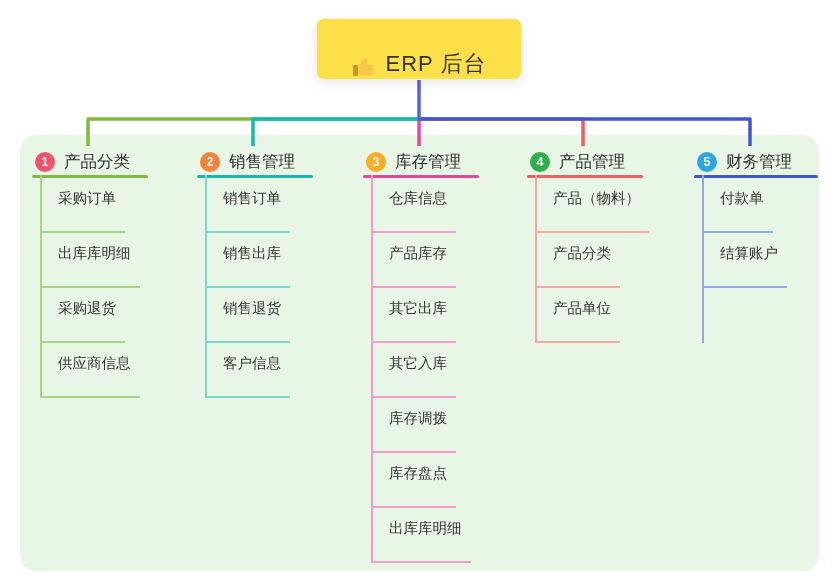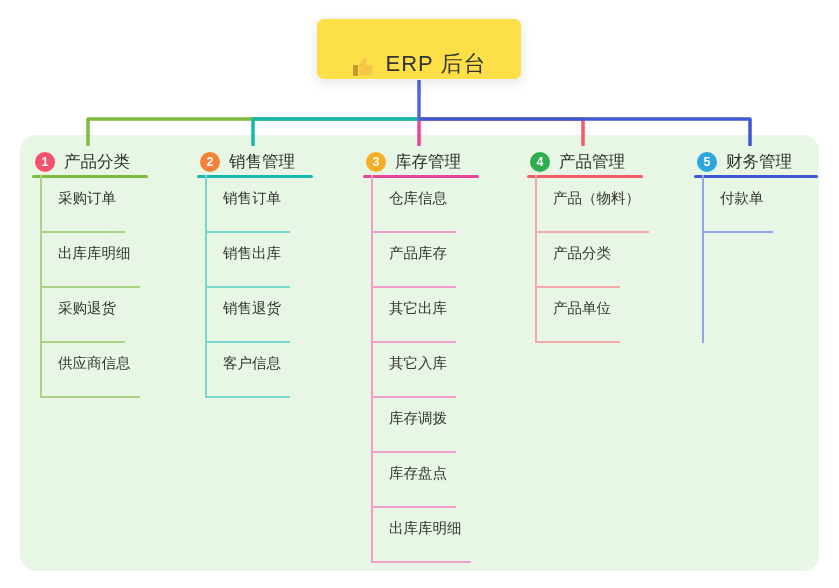--- a/index.html
+++ b/index.html
@@ -172,14 +172,17 @@
   <div class="branch-head">
     <span class="badge">5</span>
     <span class="branch-label">财务管理</span>
   </div>
   <div class="underline"></div>
   <div class="children">
     <div class="vline"></div>
     <div class="child">
         <span>付款单</span>
       </div>
+    <div class="child">
+        <span>结算账户</span>
+      </div>
   </div>
 </div>
 
 </body></html>

